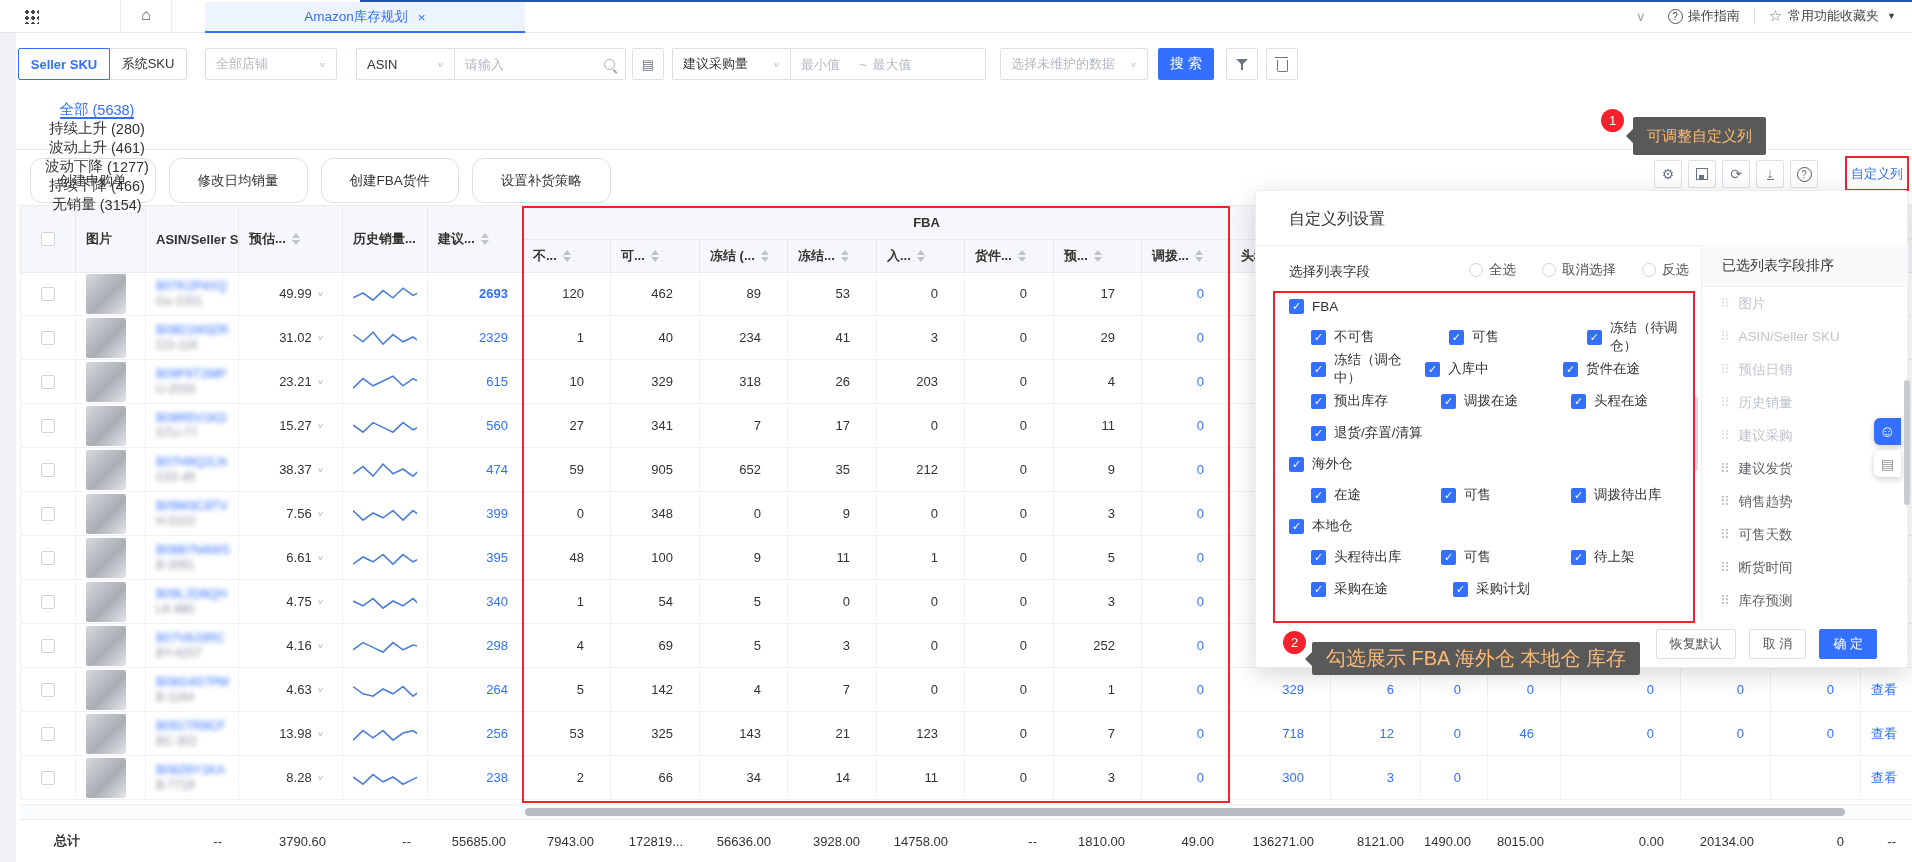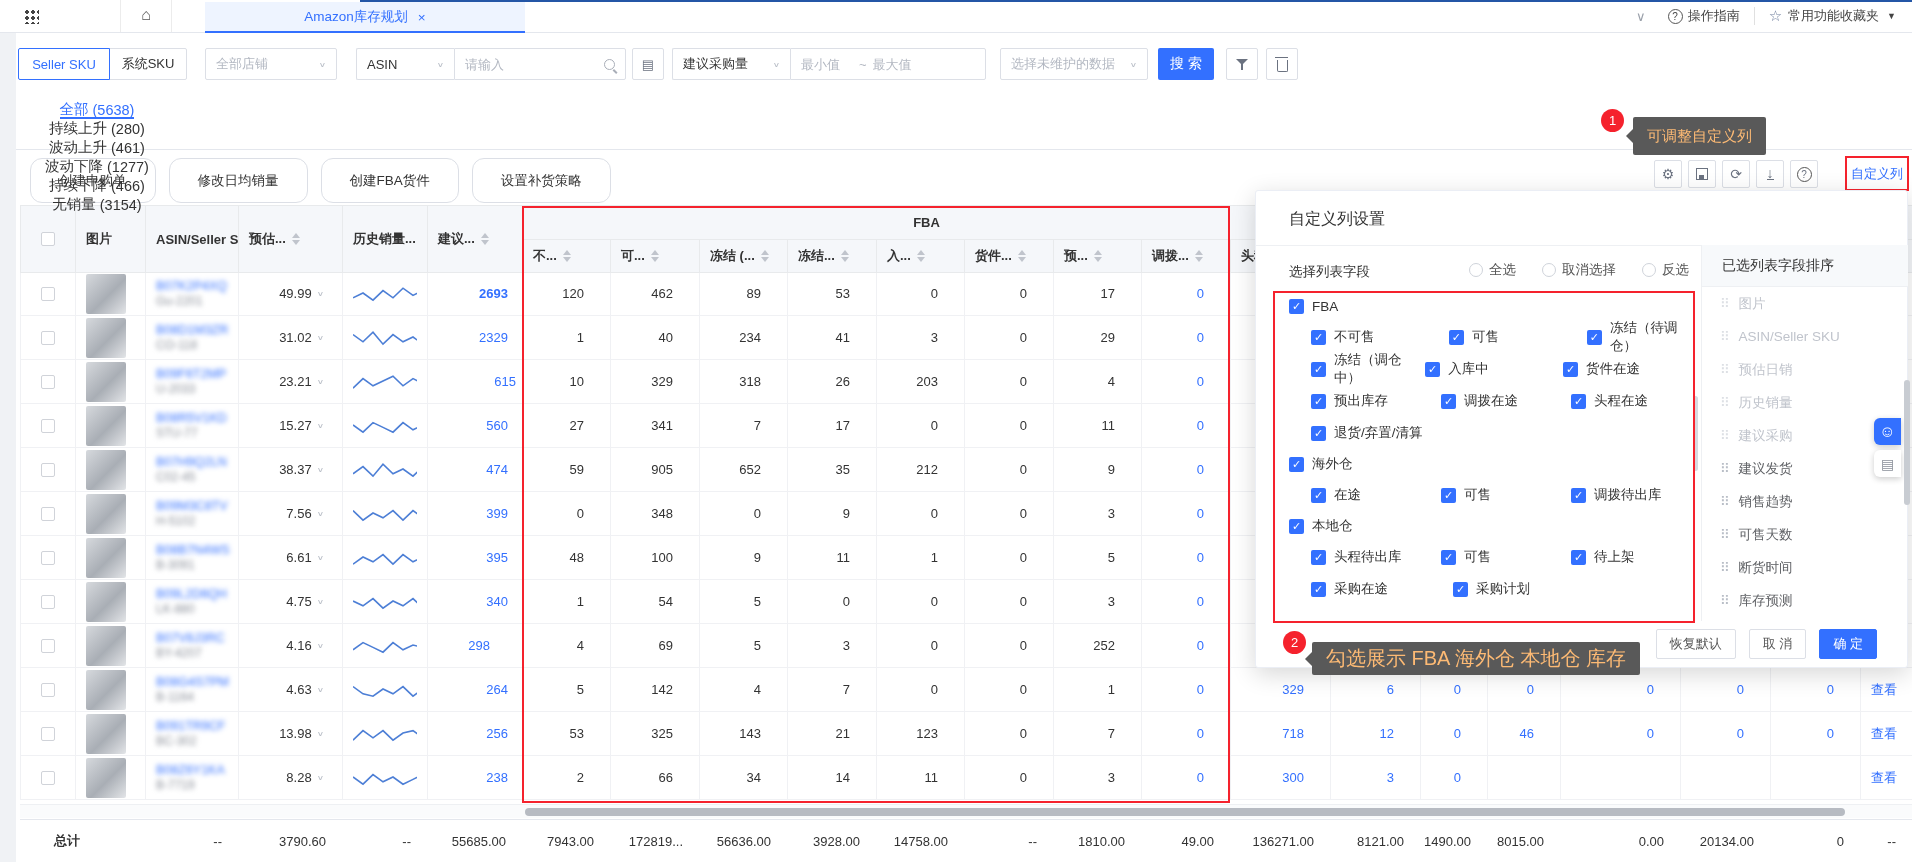--- a/index.html
+++ b/index.html
@@ -19,21 +19,21 @@
   .topdiv { width:1px; height:18px; background:#e0e0e0; margin:0 14px; }
 
   
   .card { position:absolute; left:16px; top:33px; width:1896px; height:829px; background:#fff; }
 
   
   .fctrl { position:absolute; height:32px; border:1px solid #dcdfe6; border-radius:2px; background:#fff; display:flex; align-items:center; padding:0 10px; color:#333; }
   .ph { color:#b3b8c2; }
   .caret { margin-left:auto; color:#b9bec7; font-size:10px; transform:scaleY(.7); }
   .skubtn { position:absolute; top:48px; height:32px; border:1px solid #dcdfe6; background:#fff; display:flex; align-items:center; justify-content:center; }
-  .skubtn.active { border:1px solid #3370ff; color:#3370ff; z-index:2; }
+  .skubtn.active { border:1px solid #3370ff; color:#3370ff; z-index:2;font-weight:bold; }
   .searchbox input { border:none; outline:none; width:110px; font-size:13px; font-family:inherit; color:#333; }
   .searchbox input::placeholder { color:#b3b8c2; }
   .icon-search { width:11px; height:11px; border:1.6px solid #a9aeb8; border-radius:50%; position:relative; margin-left:auto; }
   .icon-search::after { content:""; position:absolute; left:9px; top:9px; width:5px; height:1.6px; background:#a9aeb8; transform:rotate(45deg); transform-origin:0 0; }
   .rangebox input { border:none; outline:none; width:52px; font-size:13px; font-family:inherit; text-align:left; }
   .rangebox input::placeholder { color:#b3b8c2; }
   .btn-primary { background:#3370ff; color:#fff; border:none; border-radius:2px; font-size:14px; }
   .sqbtn { position:absolute; width:32px; height:32px; border:1px solid #dcdfe6; border-radius:2px; background:#fff; display:flex; align-items:center; justify-content:center; color:#6b7280; }
 
   
@@ -441,21 +441,21 @@
         </div>
         <div class="bcell num" style="padding-right: 18px;">
           <span>23.21</span>
           <span class="pricecaret">∨</span>
         </div>
         <div class="bcell">
           <svg width="72" height="26">
             <polyline class="spark" points="0.0,19.2 10.0,9.6 20.0,16.8 30.0,12.0 40.0,7.2 50.0,16.8 60.0,9.6 70.0,14.4"></polyline>
           </svg>
         </div>
-        <div class="bcell num link" style="padding-right: 6px;">615</div>
+        <div class="bcell num link" style="padding-right: 14px;">615</div>
         <div class="bcell num">10</div>
         <div class="bcell num">329</div>
         <div class="bcell num">318</div>
         <div class="bcell num">26</div>
         <div class="bcell num">203</div>
         <div class="bcell num">0</div>
         <div class="bcell num">4</div>
         <div class="bcell num link">0</div>
         <div class="bcell num link"></div>
         <div class="bcell num link"></div>
@@ -669,21 +669,21 @@
         </div>
         <div class="bcell num" style="padding-right: 18px;">
           <span>4.16</span>
           <span class="pricecaret">∨</span>
         </div>
         <div class="bcell">
           <svg width="72" height="26">
             <polyline class="spark" points="0.0,16.8 10.0,9.6 20.0,14.4 30.0,19.2 40.0,9.6 50.0,16.8 60.0,12.0 70.0,14.4"></polyline>
           </svg>
         </div>
-        <div class="bcell num link" style="padding-right: 32px;">298</div>
+        <div class="bcell num link" style="padding-right: 14px;">298</div>
         <div class="bcell num">4</div>
         <div class="bcell num">69</div>
         <div class="bcell num">5</div>
         <div class="bcell num">3</div>
         <div class="bcell num">0</div>
         <div class="bcell num">0</div>
         <div class="bcell num">252</div>
         <div class="bcell num link">0</div>
         <div class="bcell num link"></div>
         <div class="bcell num link"></div>

